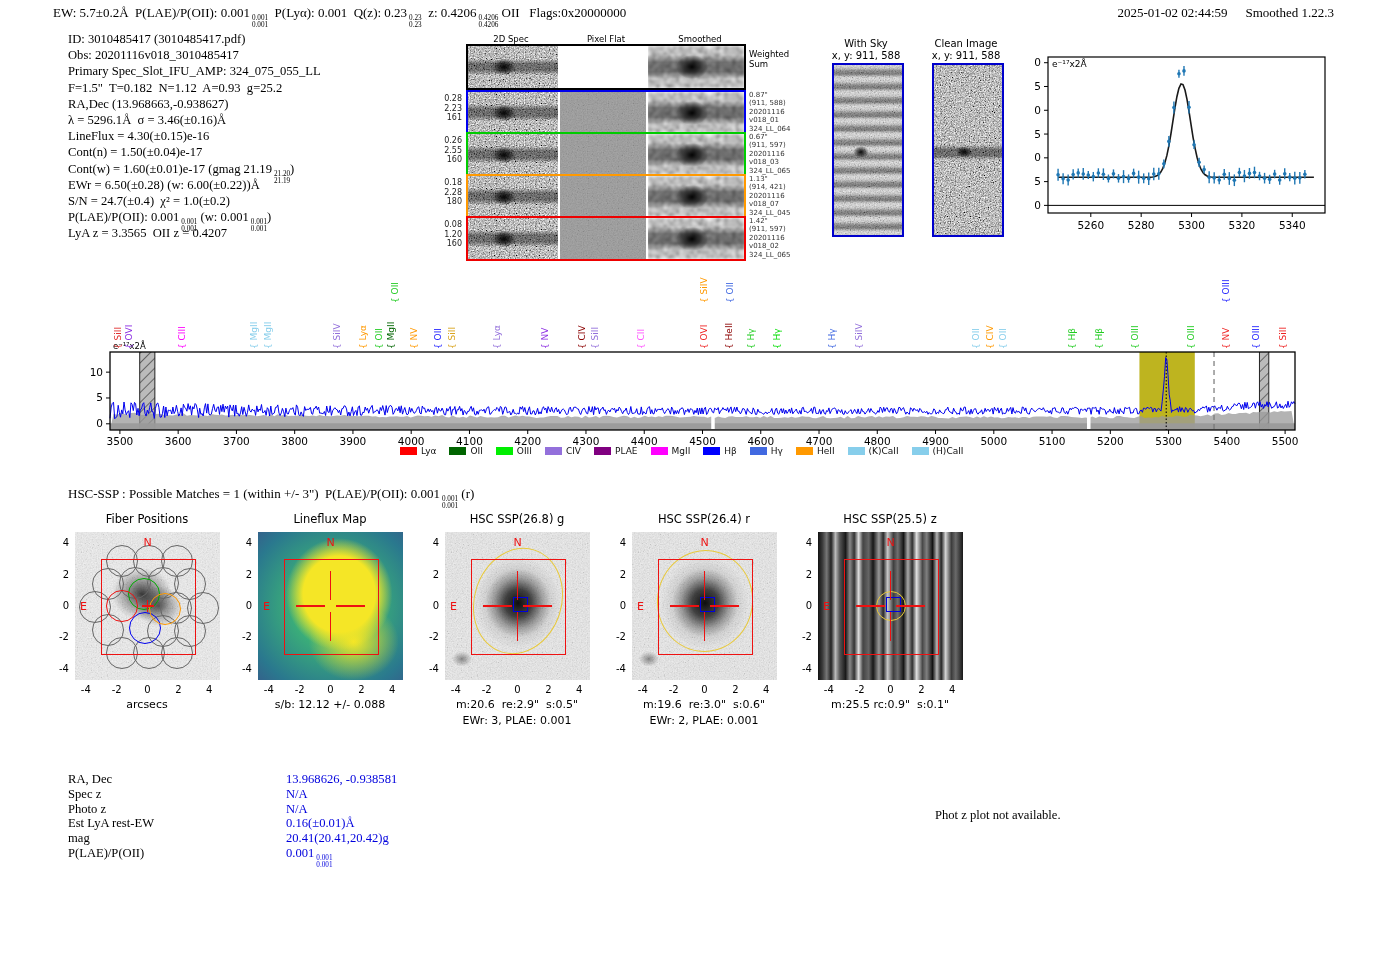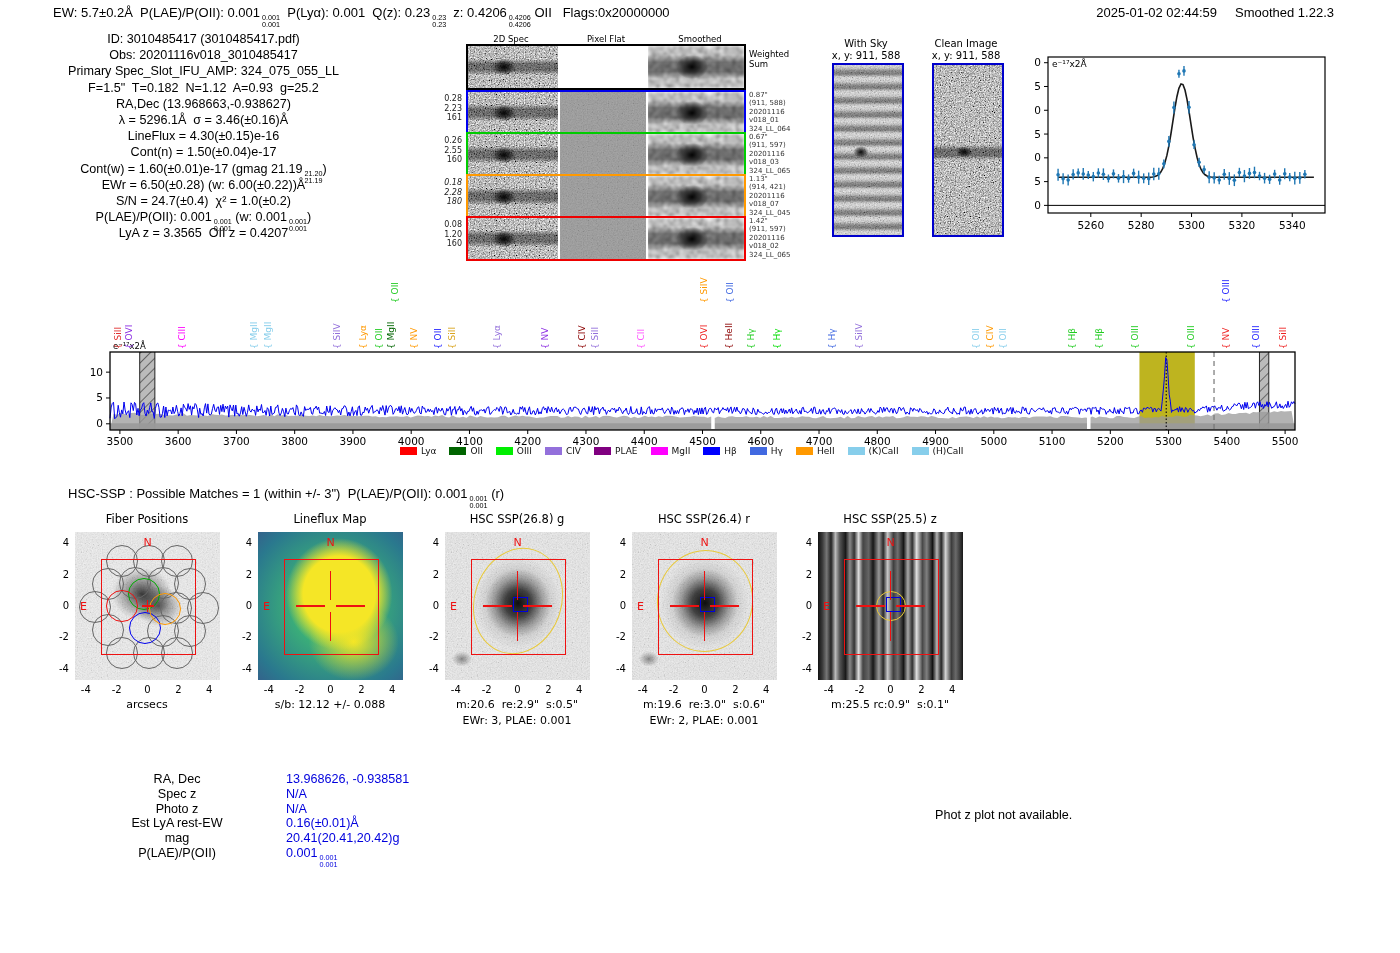--- a/index.html
+++ b/index.html
@@ -1,18 +1,18 @@
 <!DOCTYPE html>
 <html><head>
 <meta charset="utf-8">
 <style>
   html,body{margin:0;padding:0;background:#fff;}
   #canvas{position:relative;width:1400px;height:953px;background:#fff;overflow:hidden;
           font-family:"DejaVu Sans","Liberation Sans",sans-serif;color:#000;}
-  .mono{font-family:Liberation Sans, sans-serif;text-align:center;}
+  .mono{font-family:Liberation Serif, serif;}
   .abs{position:absolute;}
   .stk{display:inline-flex;flex-direction:column;vertical-align:-3px;line-height:7.2px;font-size:7.2px;margin-left:2px;}
   .stk span{display:block;}
   #header-line{position:absolute;left:0;top:5px;width:1400px;font-size:13px;white-space:pre;}
   #header-left{position:absolute;left:53px;top:0;}
   #header-right{position:absolute;right:66px;top:0;}
   #info-block{position:absolute;left:68px;top:32px;font-size:12.6px;}
   .iline{height:16.2px;white-space:pre;}
   .colhdr{position:absolute;top:34px;width:90px;text-align:center;font-size:8.5px;}
   .cutrow{position:absolute;left:466px;width:276px;background:#fff;}
@@ -181,21 +181,21 @@
         </div>
         <div class="cell" style="left: 92px; width: 86px; background: rgb(154, 154, 154);">
           <div class="nz" style="opacity: 0.12;"></div>
         </div>
         <div class="cell" style="left: 180px; width: 96px;">
           <div class="nzb"></div>
           <div class="hband" style="top: 22%; height: 56%;"></div>
           <div class="blob" style="width: 32px; height: 24px; left: 46%; top: 50%; transform: translate(-50%, -50%);"></div>
         </div>
       </div>
-      <div class="sidelab" style="left: 430px; width: 32px; text-align: right; top: 178px; font-style: italic;">
+      <div class="sidelab" style="left: 430px; width: 32px; text-align: right; top: 178px;">
         <div>0.18</div>
         <div>2.28</div>
         <div>180</div>
       </div>
       <div class="rlab" style="top: 175px;">
         <div>1.13"</div>
         <div>(914, 421)</div>
         <div>20201116</div>
         <div>v018_07</div>
         <div>324_LL_045</div>

